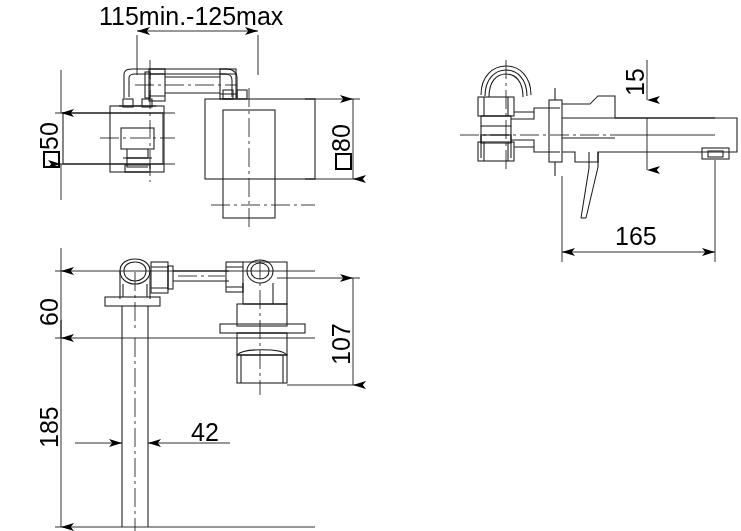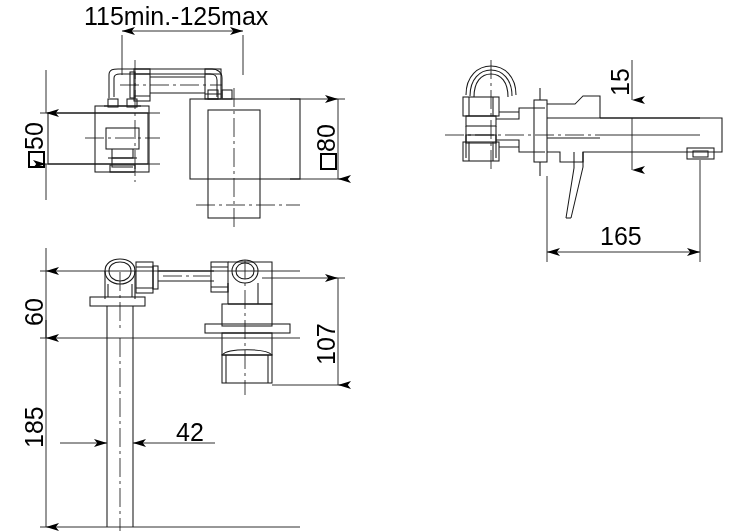--- a/index.html
+++ b/index.html
@@ -1,18 +1,18 @@
 <!DOCTYPE html>
 <html><head>
 <meta charset="utf-8">
 <style>
   html,body{margin:0;padding:0;background:#ffffff;}
   body{width:741px;height:531px;overflow:hidden;
        font-family:"Liberation Sans","DejaVu Sans",sans-serif;color:#000;}
-  #sheet{position:relative;width:690px;height:531px;background:#fff;}
+  #sheet{position:relative;width:690px;height:531px;background:#fff;margin-left:15px;}
   #sheet svg{position:absolute;left:0;top:0;}
   .dimtext{position:absolute;font-size:25px;line-height:1;color:#000;
            font-family:"Liberation Sans","DejaVu Sans",sans-serif;white-space:nowrap;}
   .rot{transform-origin:left top;transform:rotate(-90deg);}
   .sq{display:inline-block;width:17px;height:17px;border:2px solid #000;
       vertical-align:-2px;margin-right:1px;box-sizing:border-box;}
 </style>
 </head>
 <body>
 

